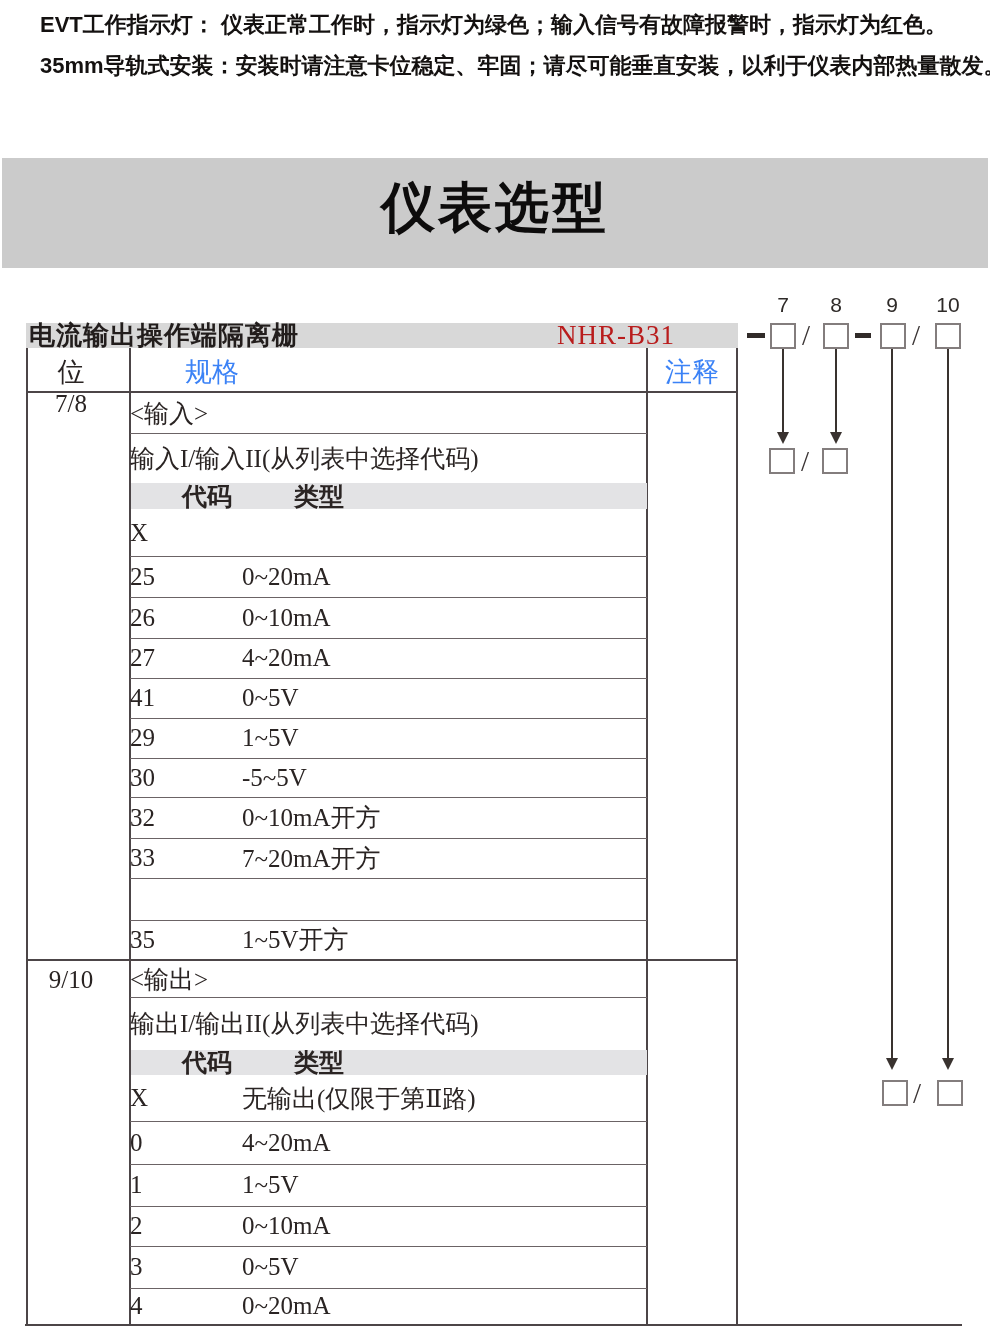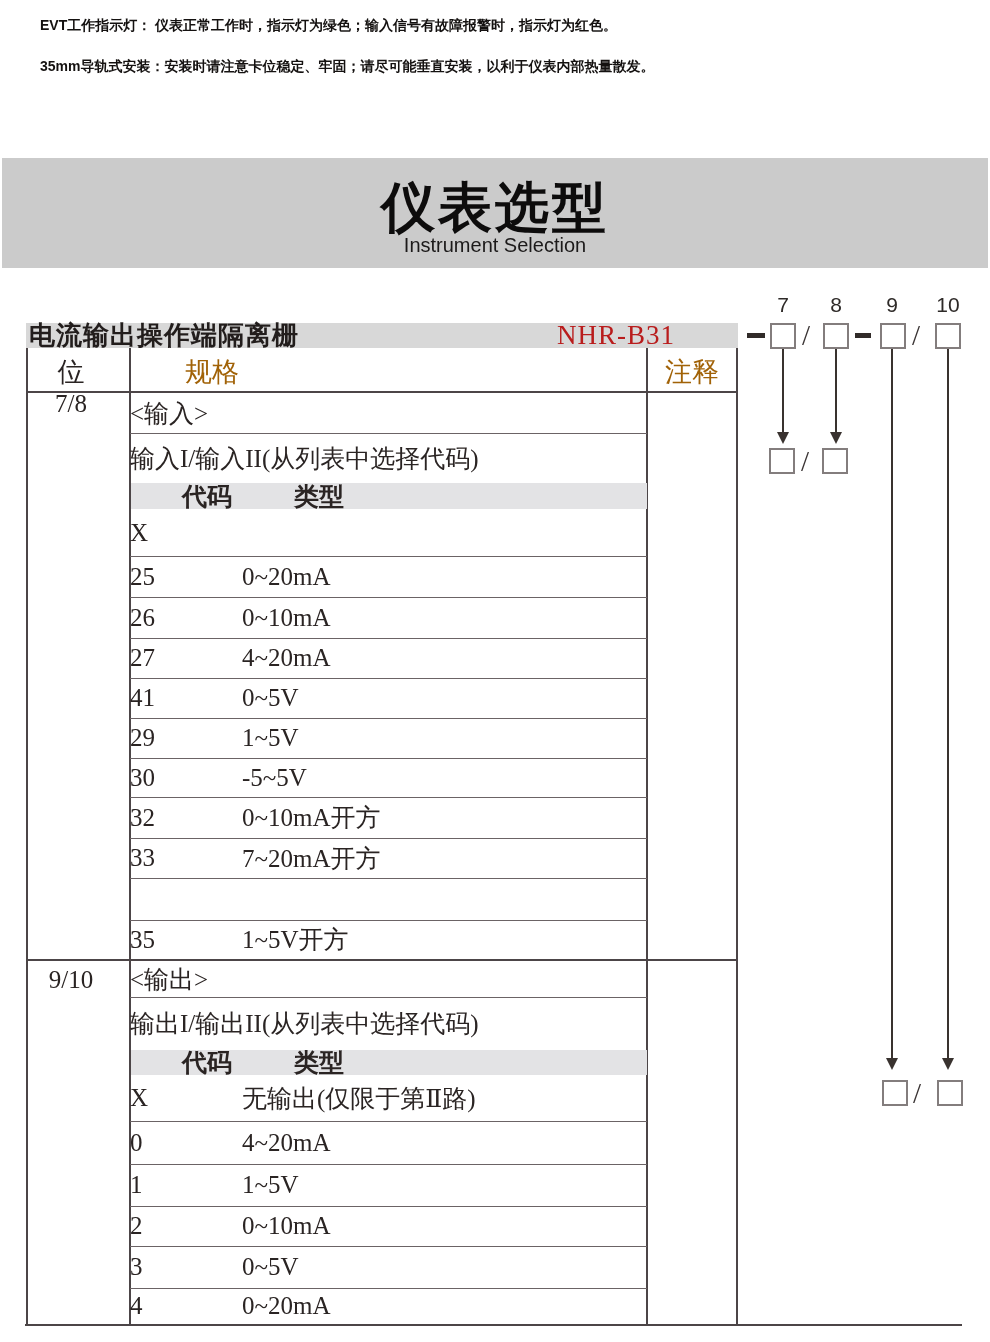--- a/index.html
+++ b/index.html
@@ -1,41 +1,41 @@
 <!DOCTYPE html>
 <html><head>
 <meta charset="utf-8">
 <style>
   html,body{margin:0;padding:0;background:#ffffff;}
   .page{position:relative;width:990px;height:1342px;background:#ffffff;overflow:hidden;
         font-family:"Liberation Serif","DejaVu Serif",serif;color:#2a2423;}
   
   .notes{position:absolute;left:40px;top:12px;width:930px;
          font-family:"Liberation Sans","DejaVu Sans",sans-serif;
-         font-weight:bold;font-size:14px;line-height:26px;color:#141110;}
+         font-weight:bold;font-size:22px;line-height:26px;color:#141110;}
   .note-line{margin-bottom:15px;white-space:nowrap;}
   
   .banner{position:absolute;left:2px;top:158px;width:986px;height:110px;background:#cbcbcb;text-align:center;}
   .banner-title{position:absolute;left:0;top:14px;width:100%;
         font-family:"Liberation Sans","DejaVu Sans",sans-serif;font-weight:bold;
         font-size:54px;letter-spacing:3px;color:#0d0c0c;}
   .banner-subtitle{position:absolute;left:0;top:76px;width:100%;
         font-family:"Liberation Sans","DejaVu Sans",sans-serif;font-size:20px;color:#1c1a1a;}
   
   .titlebar{position:absolute;left:26px;top:323px;width:712px;height:25px;background:#d8d8d8;}
   .ptitle{position:absolute;left:3px;top:-1px;font-weight:bold;font-size:26px;line-height:27px;
           letter-spacing:1px;color:#221d1c;white-space:nowrap;}
   .pmodel{position:absolute;left:531px;top:-1px;font-size:27px;line-height:27px;letter-spacing:1px;color:#b91c1c;}
   
   .vl{position:absolute;top:348px;height:977px;width:2px;background:#4c4547;}
   .hl2{position:absolute;left:26px;width:712px;height:2px;background:#4c4547;}
   .rl{position:absolute;left:130px;width:517px;height:1px;background:#6b6365;}
   .band{position:absolute;left:131px;width:516px;background:#e3e3e5;}
   
-  .hcell{position:absolute;font-size:27px;display:flex;align-items:center;color:#a16207;}
+  .hcell{position:absolute;font-size:27px;display:flex;align-items:center;color:#3b82f6;}
   .poscell{position:absolute;left:26px;width:104px;justify-content:center;display:flex;align-items:center;
            box-sizing:border-box;padding-right:14px;font-size:25px;color:#2a2423;}
   .trow{position:absolute;left:130px;width:517px;display:flex;align-items:center;
         font-size:25px;color:#2a2423;white-space:nowrap;}
   .trow .c{width:112px;flex:none;}
   .trow.bold{font-weight:bold;}
   
   .digit{position:absolute;top:293px;width:30px;text-align:center;
          font-family:"Liberation Sans","DejaVu Sans",sans-serif;font-size:21px;color:#2e2a28;}
   .dash{position:absolute;height:5px;background:#312b29;}
@@ -50,21 +50,20 @@
 
 <div class="page">
 
   <div class="notes">
     <div class="note-line">EVT工作指示灯： 仪表正常工作时，指示灯为绿色；输入信号有故障报警时，指示灯为红色。</div>
     <div class="note-line">35mm导轨式安装：安装时请注意卡位稳定、牢固；请尽可能垂直安装，以利于仪表内部热量散发。</div>
   </div>
 
   <div class="banner">
     <div class="banner-title">仪表选型</div>
-    <div class="banner-subtitle">Instrument Selection</div>
   </div>
 
   <div class="titlebar">
     <span class="ptitle">电流输出操作端隔离栅</span>
     <span class="pmodel">NHR-B31</span>
   </div>
 
   <div class="vl" style="left:26px"></div>
   <div class="vl" style="left:129px"></div>
   <div class="vl" style="left:646px"></div>

